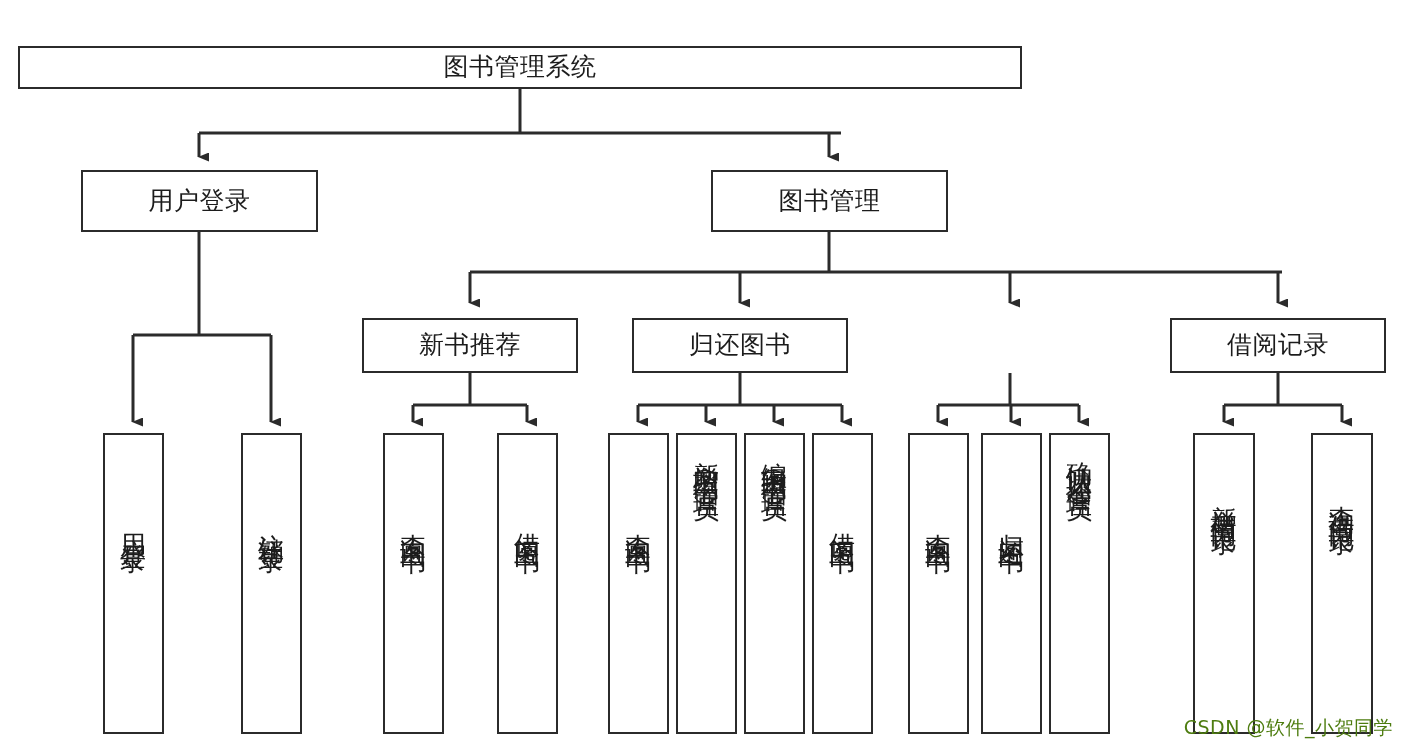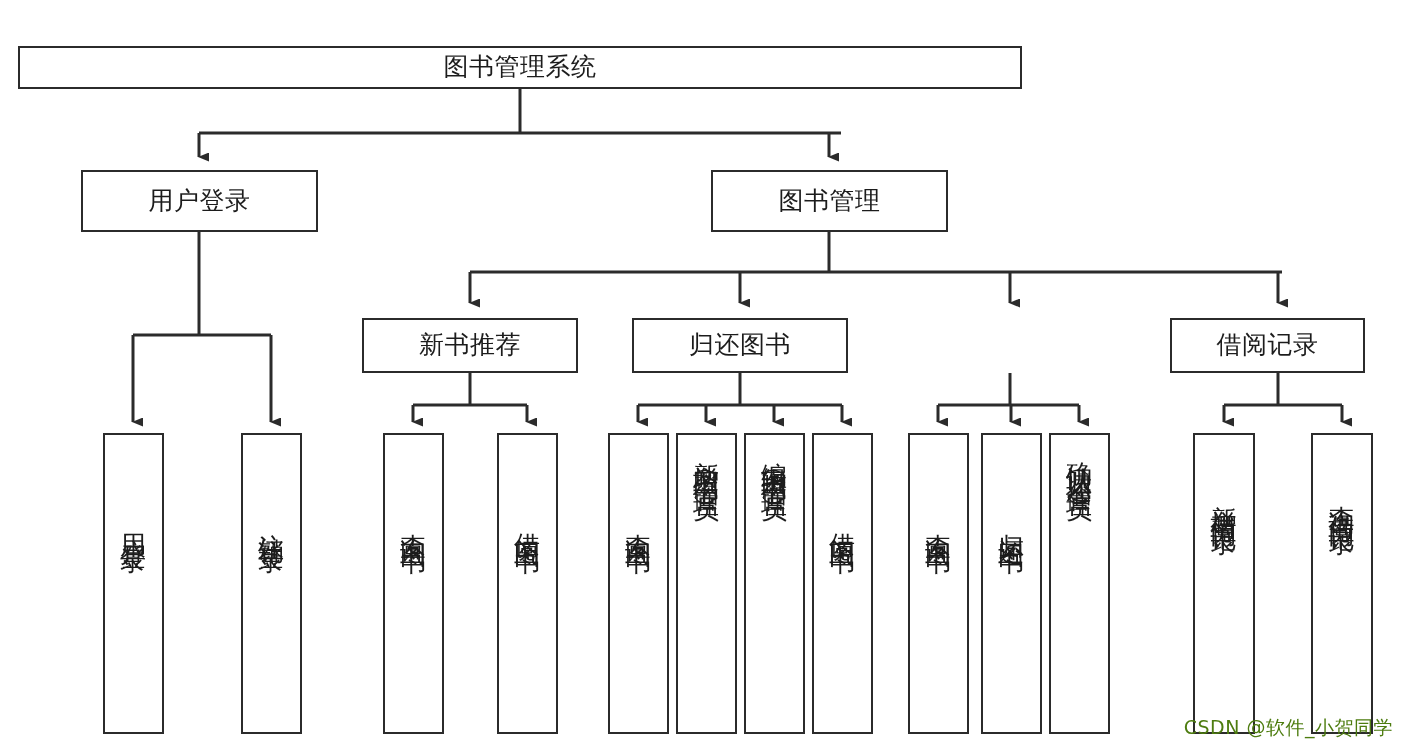--- a/index.html
+++ b/index.html
@@ -142,21 +142,21 @@
   <div class="node horiz" style="left:711px; top:170px; width:237px; height:62px;">
     <span class="label">图书管理</span>
   </div>
 
   <div class="node horiz" style="left:362px; top:318px; width:216px; height:55px;">
     <span class="label">新书推荐</span>
   </div>
   <div class="node horiz" style="left:632px; top:318px; width:216px; height:55px;">
     <span class="label">归还图书</span>
   </div>
-  <div class="node horiz" style="left:1170px; top:318px; width:195px; height:55px;">
+  <div class="node horiz" style="left:1170px; top:318px; width:216px; height:55px;">
     <span class="label">借阅记录</span>
   </div>
 
   <div class="node vert pad-mid" style="left:103px; top:433px; width:61px; height:301px;">
     <span class="label">用户登录</span>
   </div>
   <div class="node vert pad-mid" style="left:241px; top:433px; width:61px; height:301px;">
     <span class="label">注销登录</span>
   </div>
 

